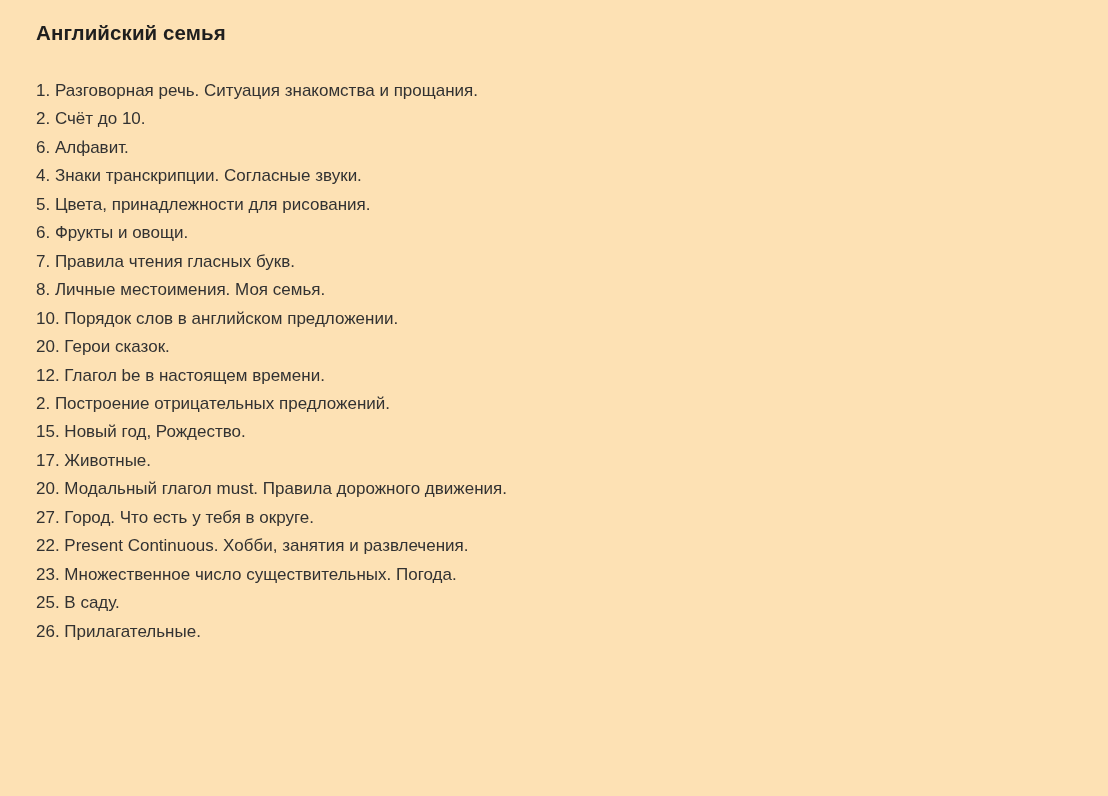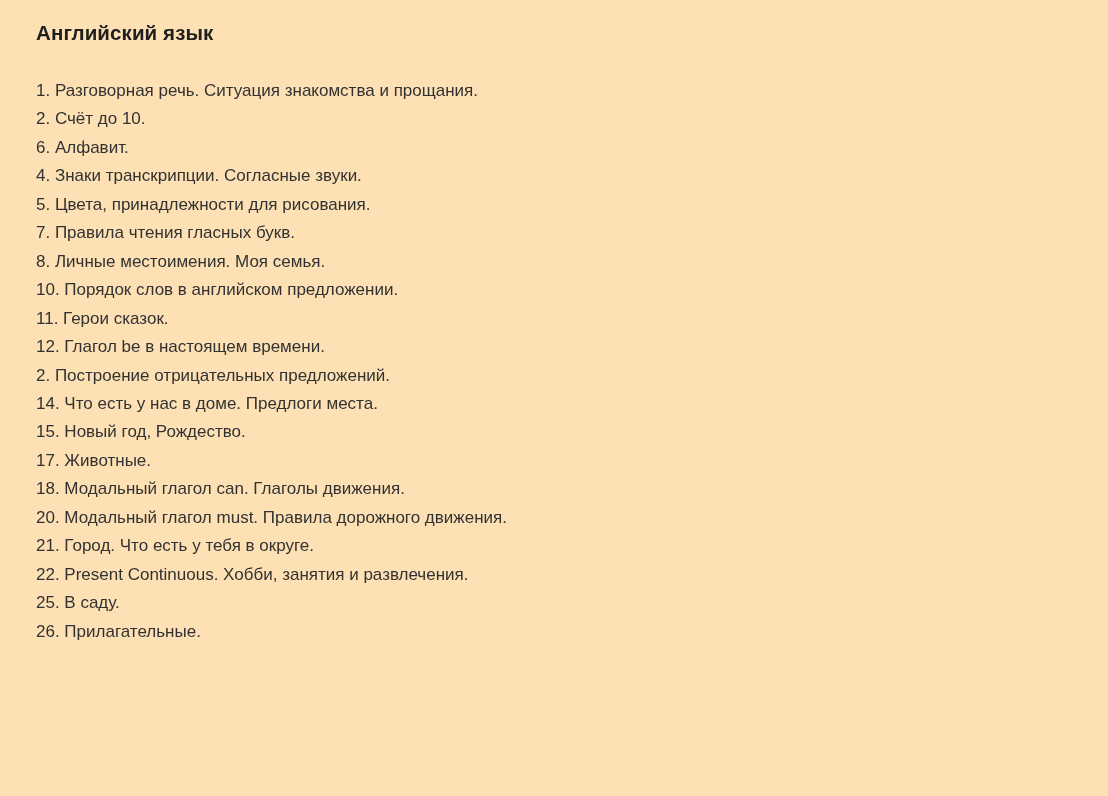--- a/index.html
+++ b/index.html
@@ -36,36 +36,36 @@
     color: #323232;
   }
   .topic-item {
     white-space: nowrap;
   }
 </style>
 </head>
 <body>
 
 <div class="page">
-  <h1 class="page-title">Английский язык</h1>
+  <h1 class="page-title">Английский семья</h1>
   <ol class="topic-list">
       <li class="topic-item">1. Разговорная речь. Ситуация знакомства и прощания.</li>
       <li class="topic-item">2. Счёт до 10.</li>
       <li class="topic-item">6. Алфавит.</li>
       <li class="topic-item">4. Знаки транскрипции. Согласные звуки.</li>
       <li class="topic-item">5. Цвета, принадлежности для рисования.</li>
+      <li class="topic-item">6. Фрукты и овощи.</li>
       <li class="topic-item">7. Правила чтения гласных букв.</li>
       <li class="topic-item">8. Личные местоимения. Моя семья.</li>
       <li class="topic-item">10. Порядок слов в английском предложении.</li>
-      <li class="topic-item">11. Герои сказок.</li>
+      <li class="topic-item">20. Герои сказок.</li>
       <li class="topic-item">12. Глагол be в настоящем времени.</li>
       <li class="topic-item">2. Построение отрицательных предложений.</li>
-      <li class="topic-item">14. Что есть у нас в доме. Предлоги места.</li>
       <li class="topic-item">15. Новый год, Рождество.</li>
       <li class="topic-item">17. Животные.</li>
-      <li class="topic-item">18. Модальный глагол can. Глаголы движения.</li>
       <li class="topic-item">20. Модальный глагол must. Правила дорожного движения.</li>
-      <li class="topic-item">21. Город. Что есть у тебя в округе.</li>
+      <li class="topic-item">27. Город. Что есть у тебя в округе.</li>
       <li class="topic-item">22. Present Continuous. Хобби, занятия и развлечения.</li>
+      <li class="topic-item">23. Множественное число существительных. Погода.</li>
       <li class="topic-item">25. В саду.</li>
       <li class="topic-item">26. Прилагательные.</li>
     </ol>
 </div>
 
 </body></html>

